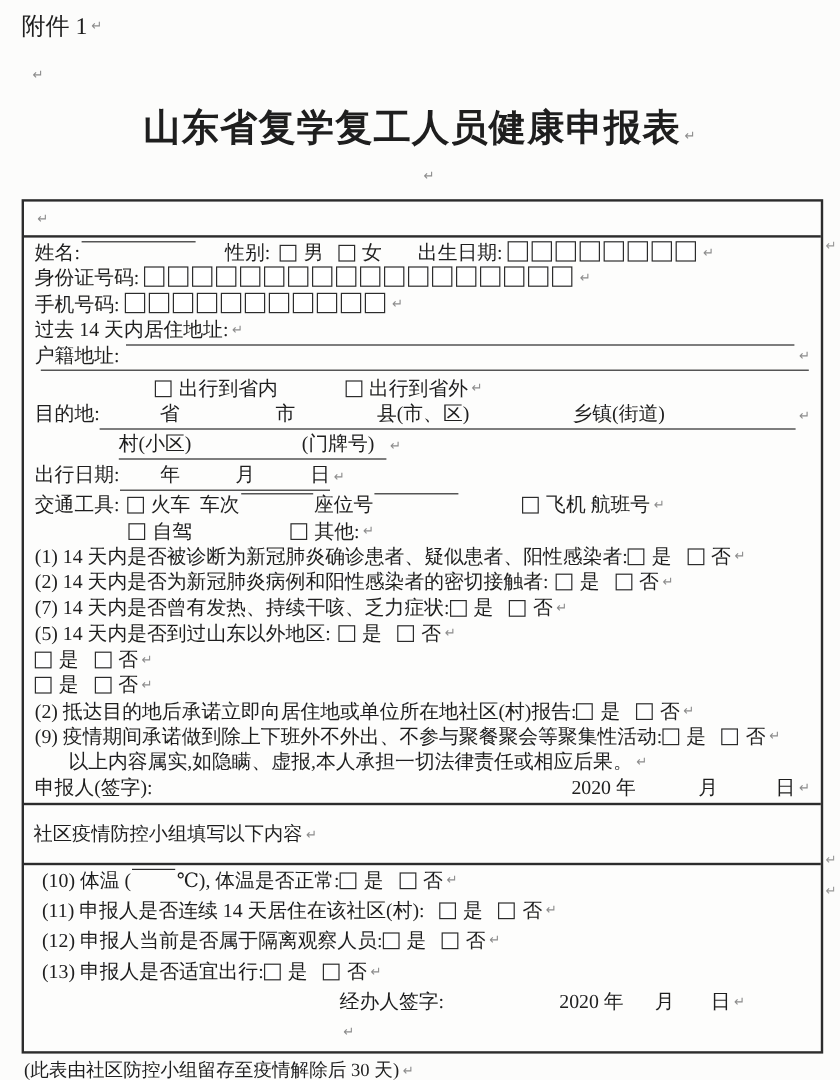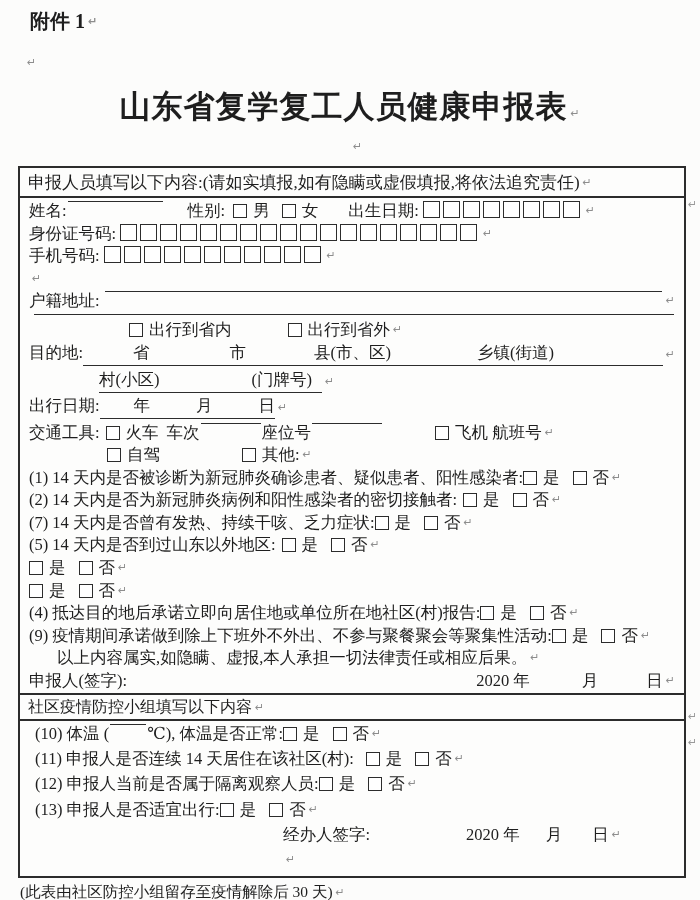--- a/index.html
+++ b/index.html
@@ -1,34 +1,34 @@
 <!DOCTYPE html>
 <html><head>
 <meta charset="utf-8">
 <style>
   html,body{margin:0;padding:0;background:#ffffff;}
   .sheet{
     position:relative;width:700px;height:900px;background:#fcfcfb;
     font-family:"Liberation Serif","DejaVu Serif",serif;color:#1e1e1e;overflow:hidden;
   }
-  .attach{position:absolute;left:30px;top:8px;font-size:20px;display:flex;align-items:center;font-weight:bold;}
+  .attach{position:absolute;left:18px;top:8px;font-size:20px;display:flex;align-items:center;}
   .lone-cr{position:absolute;left:24px;top:56px;}
   .title{position:absolute;left:0;top:86px;width:100%;text-align:center;font-size:31px;
          font-weight:700;letter-spacing:1px;white-space:nowrap;}
   .title .cr{font-weight:400;}
   .center-cr{position:absolute;left:50%;top:140px;}
   .cr{font-size:11px;color:#8d8d8d;margin-left:3px;align-self:center;font-family:"DejaVu Sans",sans-serif;}
   .formbox{
     position:absolute;left:18px;top:166px;width:668px;height:712px;box-sizing:border-box;
     border:2px solid #2c2c2c;display:flex;flex-direction:column;background:#fdfdfc;
   }
   .sec-h{flex:0 0 28px;border-bottom:2px solid #2c2c2c;display:flex;align-items:center;
          padding:0 8px;font-size:17px;white-space:nowrap;}
   .sec-h2{flex:0 0 24px;border-top:2px solid #2c2c2c;border-bottom:2px solid #2c2c2c;
-          display:flex;align-items:center;padding:0 8px;font-size:16px;white-space:nowrap;}
+          display:flex;align-items:center;padding:12px 8px;font-size:16px;white-space:nowrap;}
   .body1{flex:1;display:flex;flex-direction:column;justify-content:space-between;padding:3px 9px 2px;}
   .body2{flex:0 0 146px;display:flex;flex-direction:column;justify-content:space-between;
          padding:3px 9px 6px 15px;}
   .fline{display:flex;font-size:16.5px;line-height:20px;white-space:nowrap;}
   .txt{white-space:pre;}
   .bold{font-weight:700;}
   .spacer{display:inline-block;flex:none;}
   .fillsp{flex:1;}
   .blank{flex:none;border-bottom:1.6px solid #2c2c2c;height:0;margin:0 1px 3px;display:inline-block;}
   .blank.fill{flex:1;}
@@ -56,21 +56,20 @@
   <span class="cr lone-cr">↵</span>
 
   <div class="title">
     <span>山东省复学复工人员健康申报表</span><span class="cr">↵</span>
   </div>
 
   <span class="cr center-cr">↵</span>
 
   <div class="formbox">
     <div class="sec-h">
-      <span>申报人员填写以下内容:(请如实填报,如有隐瞒或虚假填报,将依法追究责任)</span>
         <span class="cr">↵</span>
     </div>
     <div class="body1" id="lines1">
         <div class="fline">
           <span class="txt">姓名:</span>
           <span class="blank" style="width: 95px;"></span>
           <span class="spacer" style="width: 24px;"></span>
           <span class="txt">性别:</span>
           <span class="spacer" style="width: 8px;"></span>
           <span class="cbw">
@@ -128,20 +127,21 @@
           <span class="dbox"></span>
           <span class="dbox"></span>
           <span class="dbox"></span>
           <span class="dbox"></span>
           <span class="dbox"></span>
           <span class="dbox"></span>
           <span class="dbox"></span>
           <span class="cr">↵</span>
         </div>
         <div class="fline">
+          <span class="txt">过去 14 天内居住地址:</span>
           <span class="cr">↵</span>
         </div>
         <div class="fline">
           <span class="txt">户籍地址:</span>
           <span class="spacer" style="width: 4px;"></span>
           <span class="blank fill"></span>
           <span class="cr">↵</span>
         </div>
         <div class="fline">
           <span class="spacer" style="width: 4px;"></span>
@@ -300,21 +300,21 @@
             <span class="txt">是</span>
           </span>
           <span class="spacer" style="width: 13px;"></span>
           <span class="cbw">
             <span class="cbx"></span>
             <span class="txt">否</span>
           </span>
           <span class="cr">↵</span>
         </div>
         <div class="fline">
-          <span class="txt">(4) 抵达目的地后承诺立即向居住地或单位所在地社区(村)报告:</span>
+          <span class="txt">(2) 抵达目的地后承诺立即向居住地或单位所在地社区(村)报告:</span>
           <span class="cbw">
             <span class="cbx"></span>
             <span class="txt">是</span>
           </span>
           <span class="spacer" style="width: 13px;"></span>
           <span class="cbw">
             <span class="cbx"></span>
             <span class="txt">否</span>
           </span>
           <span class="cr">↵</span>

